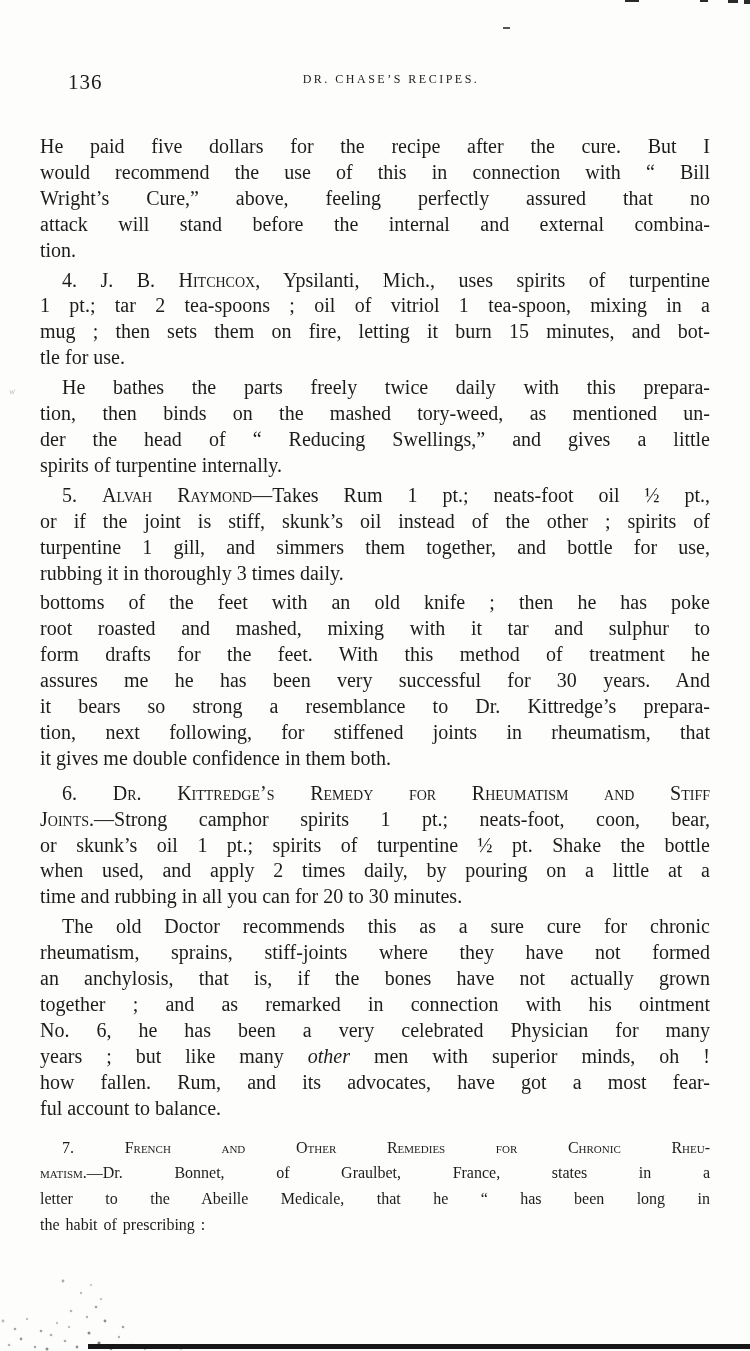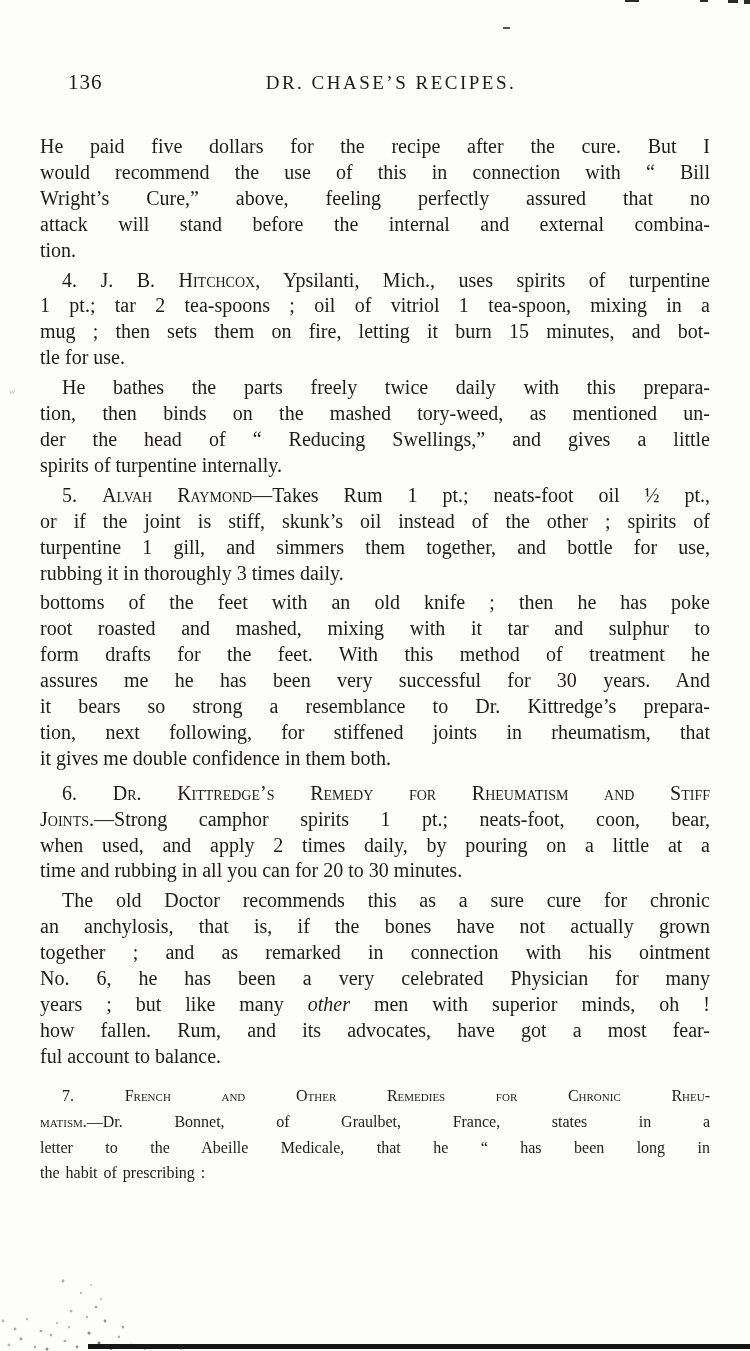--- a/index.html
+++ b/index.html
@@ -5,21 +5,21 @@
   html,body{margin:0;padding:0;background:#e8e8e8;}
   .page{
     position:relative;width:750px;height:1351px;margin:0 auto;
     background:#fdfdfb;overflow:hidden;
     font-family:"Liberation Serif","DejaVu Serif",serif;
     color:#1d1c1a;
   }
   .running-head{position:absolute;top:70px;left:56px;width:670px;height:26px;}
   .pagenum{position:absolute;left:12px;top:0;font-size:21px;letter-spacing:1px;}
   .head-title{position:absolute;left:0;right:0;top:2px;text-align:center;
-    font-size:19px;letter-spacing:2.5px;}
+    font-size:12px;letter-spacing:2.5px;}
   .body-text{position:absolute;top:118px;left:40px;width:670px;
     font-size:20px;line-height:25.9px;}
   .line{text-align:justify;text-align-last:justify;white-space:normal;}
   .line.last{text-align-last:left;}
   .line.indent{text-indent:22px;}
   .para{margin-top:4px;}
   .para-p1{margin-top:16px;}
   .para-p6{margin-top:9px;}
   .para-p8{margin-top:13px;}
   .para.large{font-size:16px;word-spacing:2px;}
@@ -93,25 +93,27 @@
         <div class="line"><span>root roasted and mashed, mixing with it tar and sulphur to</span></div>
         <div class="line"><span>form drafts for the feet.  With this method of treatment he</span></div>
         <div class="line"><span>assures me he has been very successful for 30 years.  And</span></div>
         <div class="line"><span>it bears so strong a resemblance to Dr. Kittredge’s prepara-</span></div>
         <div class="line"><span>tion, next following, for stiffened joints in rheumatism, that</span></div>
         <div class="line last"><span>it gives me double confidence in them both.</span></div>
       </div>
       <div class="para para-p6">
         <div class="line indent"><span>6. </span><span class="sc">Dr. Kittredge’s Remedy for Rheumatism and Stiff</span></div>
         <div class="line"><span class="sc">Joints.</span><span>—Strong camphor spirits 1 pt.; neats-foot, coon, bear,</span></div>
+        <div class="line"><span>or skunk’s oil 1 pt.; spirits of turpentine ½ pt.  Shake the bottle</span></div>
         <div class="line"><span>when used, and apply 2 times daily, by pouring on a little at a</span></div>
         <div class="line last"><span>time and rubbing in all you can for 20 to 30 minutes.</span></div>
       </div>
       <div class="para para-p7">
         <div class="line indent"><span>The old Doctor recommends this as a sure cure for chronic</span></div>
+        <div class="line"><span>rheumatism, sprains, stiff-joints where they have not formed</span></div>
         <div class="line"><span>an anchylosis, that is, if the bones have not actually grown</span></div>
         <div class="line"><span>together ; and as remarked in connection with his ointment</span></div>
         <div class="line"><span>No. 6, he has been a very celebrated Physician for many</span></div>
         <div class="line"><span>years ; but like many </span><span class="it">other</span><span> men with superior minds, oh !</span></div>
         <div class="line"><span>how fallen.  Rum, and its advocates, have got a most fear-</span></div>
         <div class="line last"><span>ful account to balance.</span></div>
       </div>
       <div class="para para-p8 large">
         <div class="line indent"><span>7. </span><span class="sc">French and Other Remedies for Chronic Rheu-</span></div>
         <div class="line"><span class="sc">matism.</span><span>—Dr. Bonnet, of Graulbet, France, states in a</span></div>

